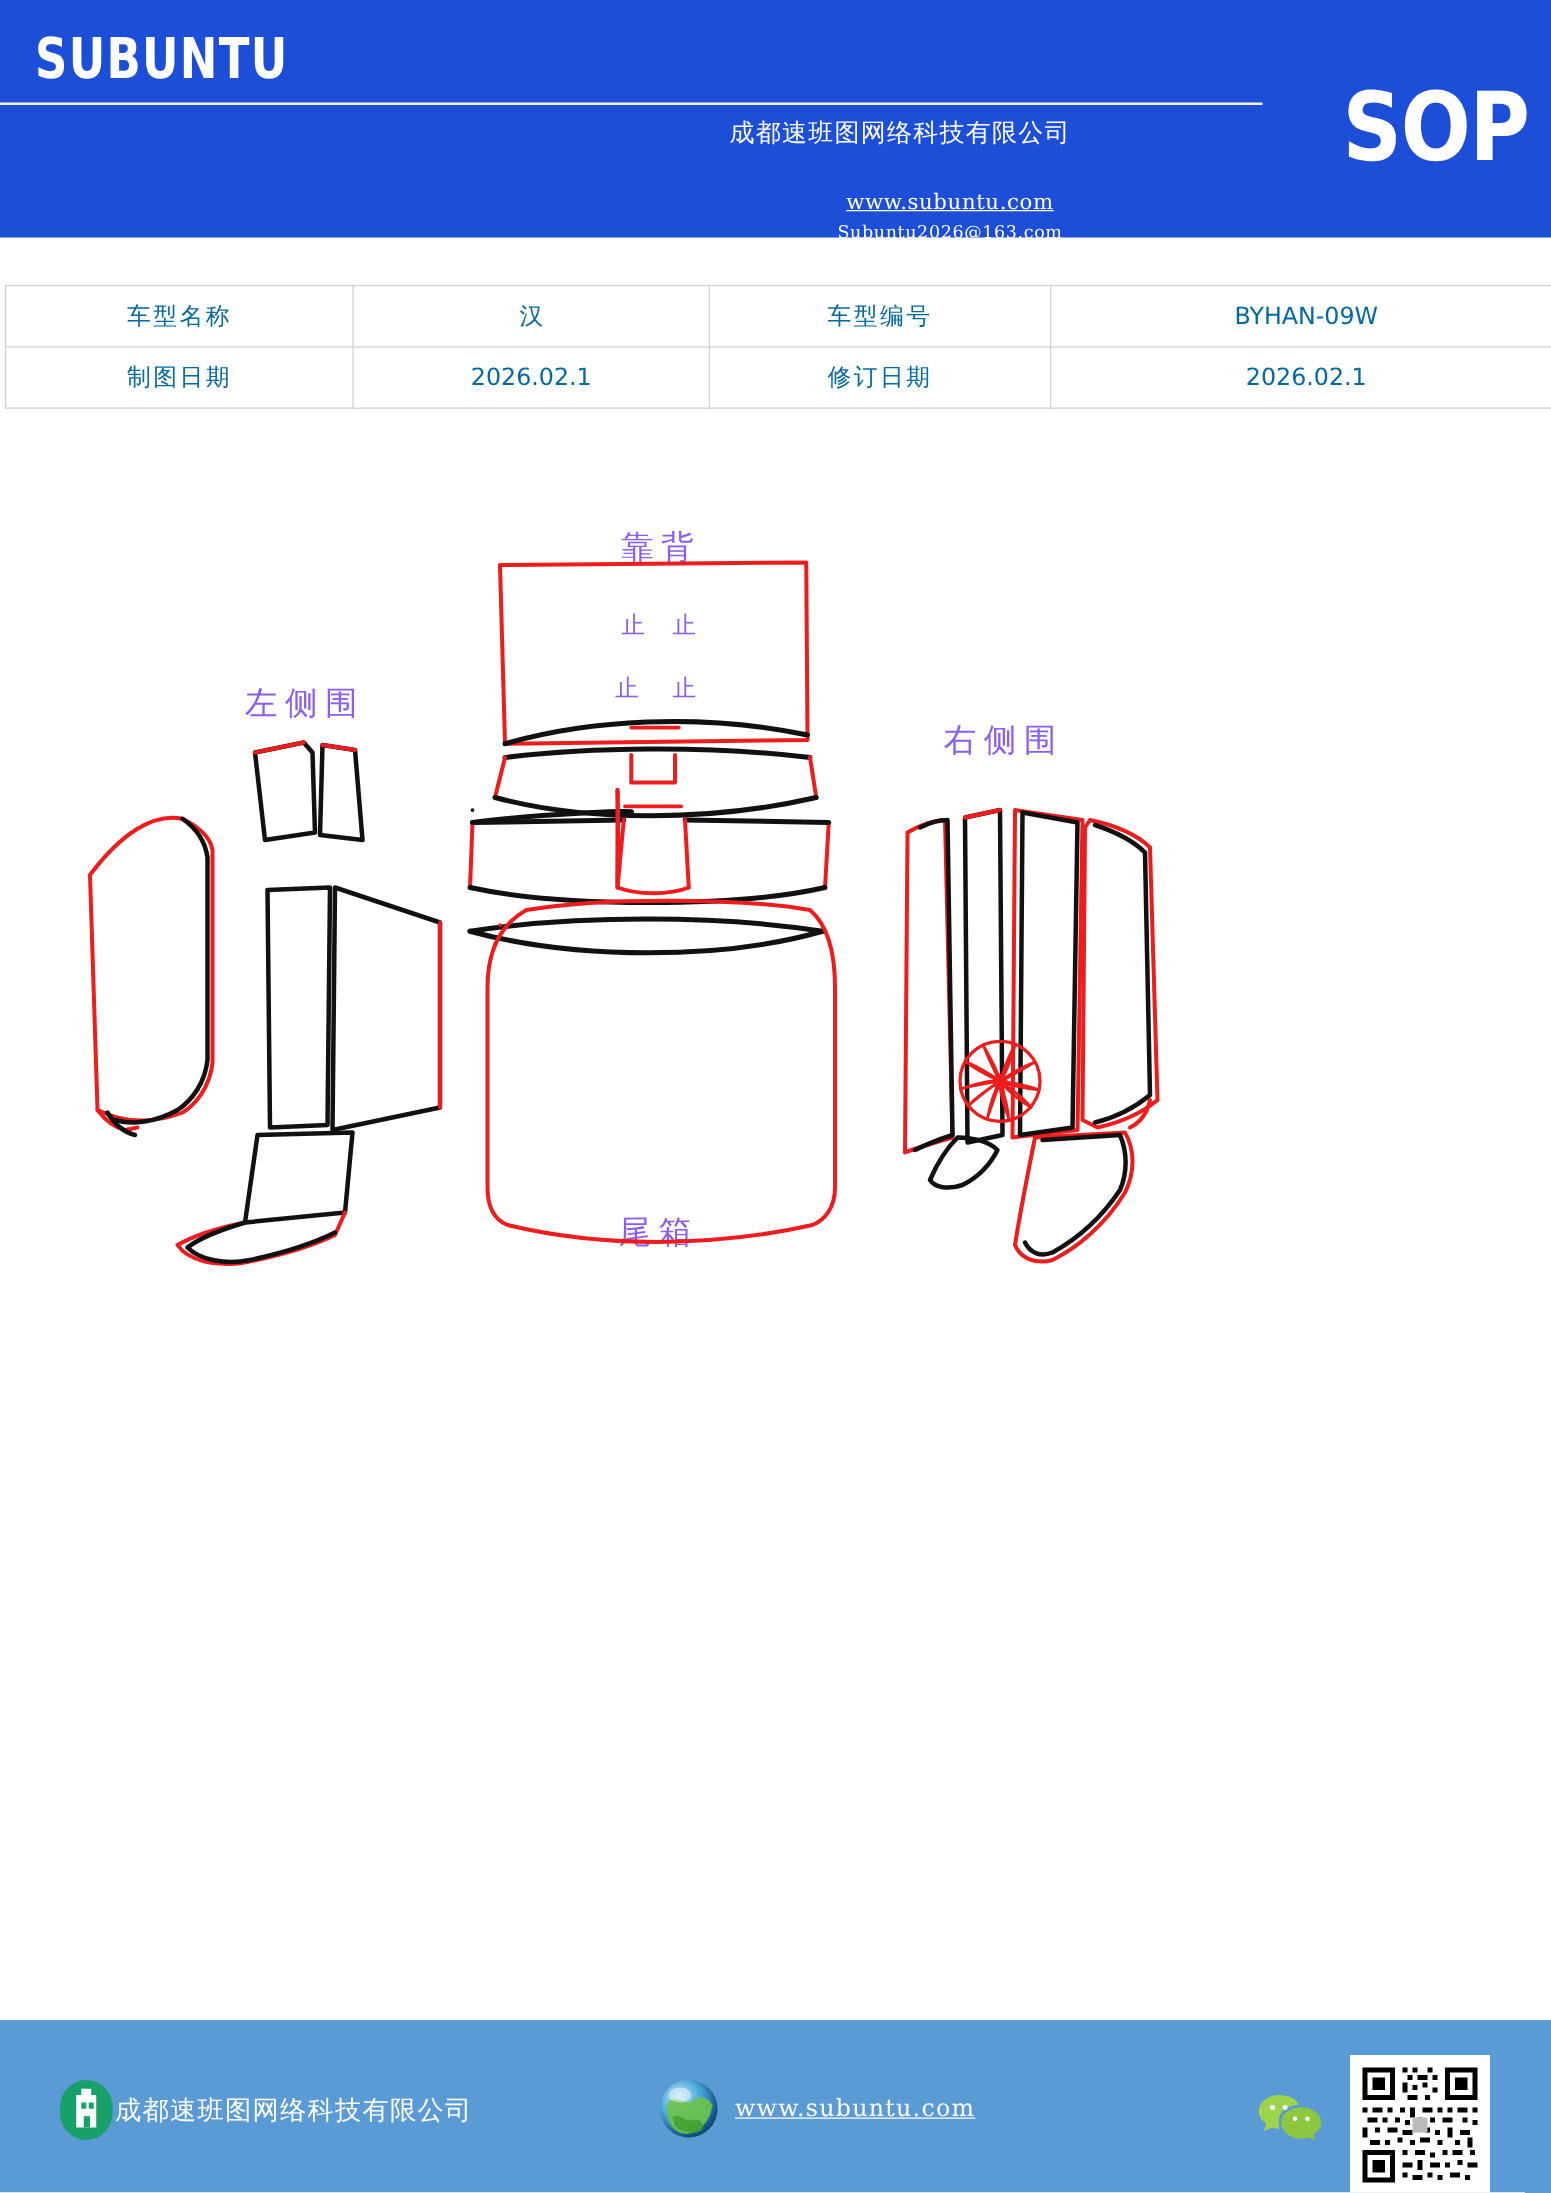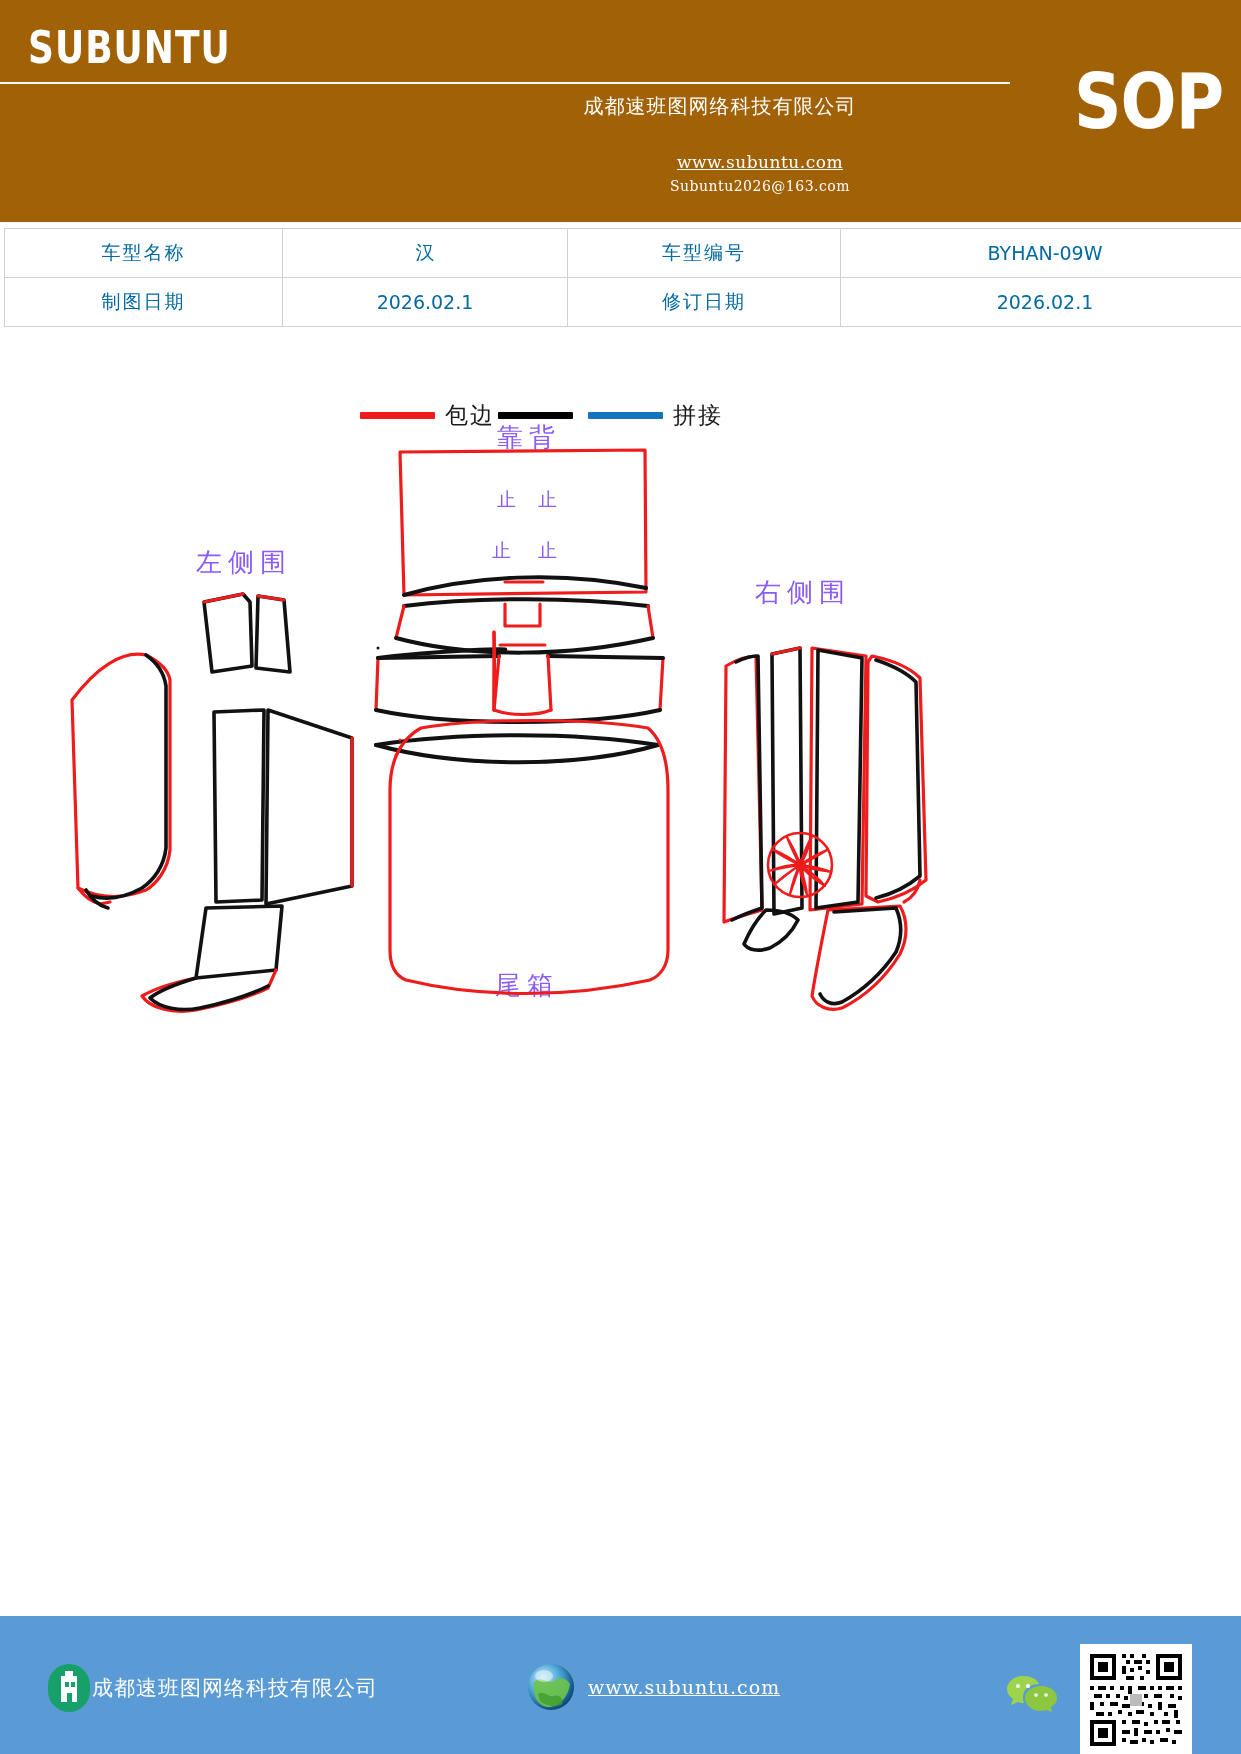--- a/index.html
+++ b/index.html
@@ -8,22 +8,22 @@
     background:#ffffff;
     font-family:"Liberation Serif", serif;
     -webkit-font-smoothing:antialiased;
     overflow:hidden;
     position:relative;
   }
   .page{position:relative;width:1241px;height:1754px;background:#fff;}
 
   
   .header{
-    position:absolute;left:0;top:0;width:1241px;height:222px;
-    background:#a16207;
+    position:absolute;left:0;top:0;width:1241px;height:190px;
+    background:#1d4ed8;
   }
   .brand{
     position:absolute;left:28px;top:22px;
     color:#ffffff;
     font-family:"DejaVu Sans", sans-serif;
     font-weight:bold;
     font-size:36px;
     letter-spacing:1px;
     transform:scaleY(1.25);
     transform-origin:left top;
@@ -169,31 +169,20 @@
       </tr>
       <tr>
         <td class="c1">制图日期</td>
         <td class="c2 val">2026.02.1</td>
         <td class="c3">修订日期</td>
         <td class="c4 val">2026.02.1</td>
       </tr>
     </tbody>
   </table>
 
-  <div class="legend">
-    <div class="lg" style="left:360px;top:0;">
-      <span class="swatch" style="background:#ee1c1c;"></span>
-      <span class="lbl">包边</span>
-    </div>
-    <div class="lg" style="left:498px;top:0;">
-      <span class="swatch" style="background:#000000;"></span>
-      <span class="swatch" style="background:#0f75bc;margin-left:5px;"></span>
-      <span class="lbl">拼接</span>
-    </div>
-  </div>
 
 
   <div class="plabel" style="left:497px;top:420px;">靠背</div>
   <div class="plabel" style="left:196px;top:545px;text-align:center;">左侧围</div>
   <div class="plabel" style="left:755px;top:545px;margin-top:30px;">右侧围</div>
   <div class="plabel" style="left:495px;top:968px;">尾箱</div>
 
   <div class="plabel" style="left:497px;top:487px;font-size:19px;letter-spacing:0;">止</div>
   <div class="plabel" style="left:538px;top:487px;font-size:19px;letter-spacing:0;">止</div>
   <div class="plabel" style="left:492px;top:538px;font-size:19px;letter-spacing:0;">止</div>

